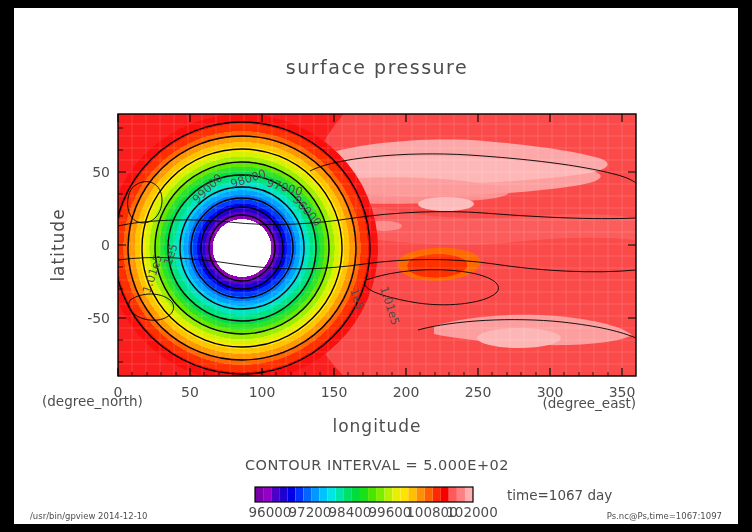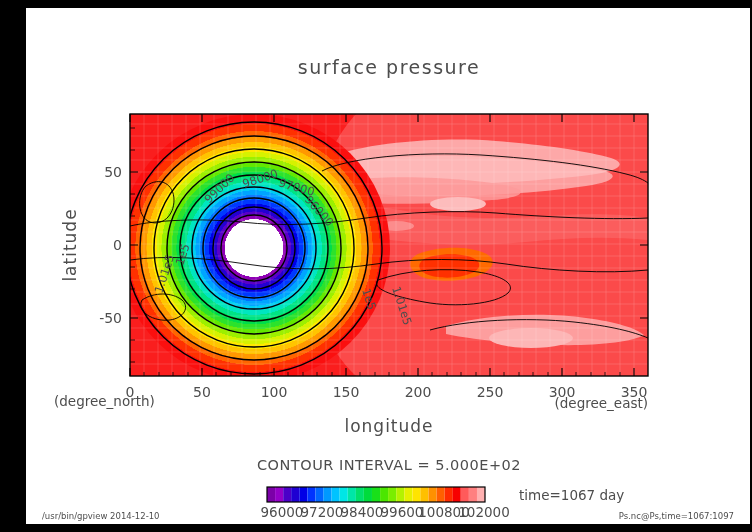--- a/index.html
+++ b/index.html
@@ -1,19 +1,19 @@
 <!DOCTYPE html>
 <html><head>
 <meta charset="utf-8">
 <style>
   html,body{margin:0;padding:0;background:#000;}
   body{width:752px;height:532px;overflow:hidden;
        font-family:"DejaVu Sans","Liberation Sans",sans-serif;}
   #stage{position:relative;width:752px;height:532px;background:#000;}
-  #paper{position:absolute;left:14px;top:8px;width:724px;height:516px;background:#fff;margin-left:12px;}
+  #paper{position:absolute;left:14px;top:8px;width:724px;height:516px;background:#fff;}
   svg{display:block;}
   text{font-family:"DejaVu Sans","Liberation Sans",sans-serif;fill:#4d4d4d;}
 </style>
 </head>
 <body>
 
 <div id="stage">
   <div id="paper">
     <svg width="724" height="516" viewBox="0 0 724 516">
       <defs>

